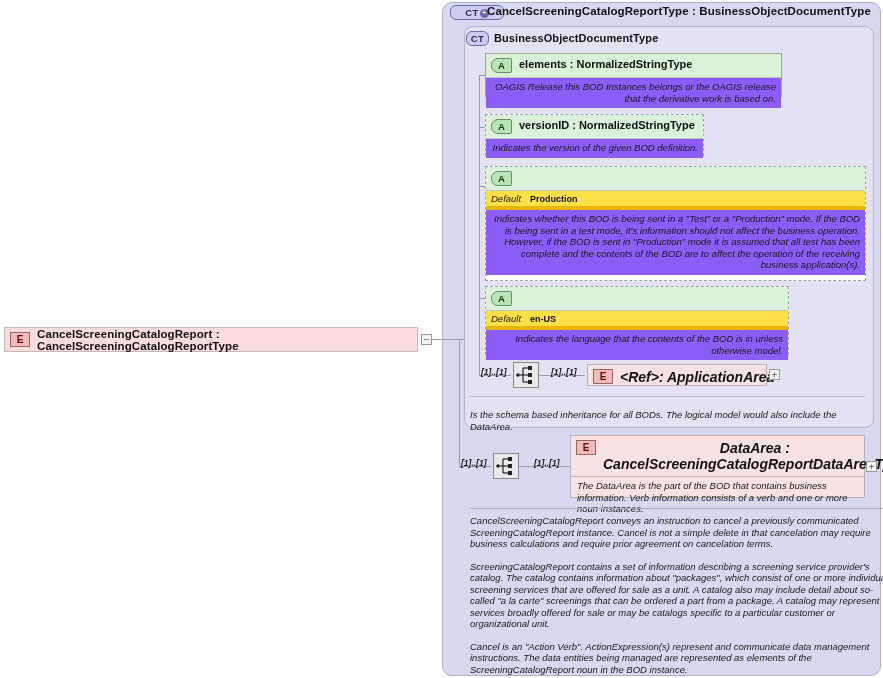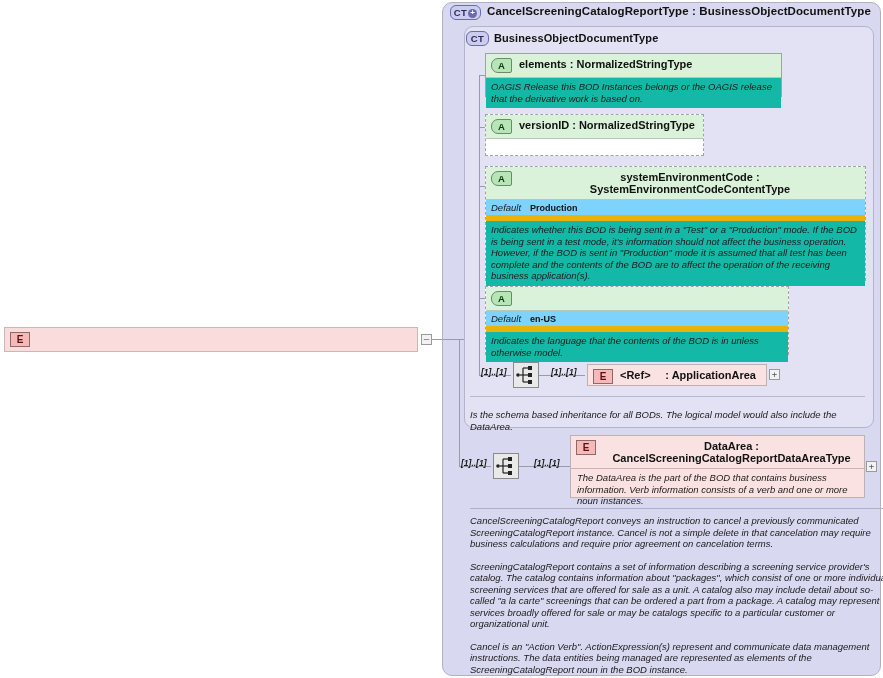--- a/index.html
+++ b/index.html
@@ -113,21 +113,21 @@
     background: #ccccf0;
     border: 1px solid #6a6ab0;
     border-radius: 6px;
     color: #2a2a5a;
     font-size: 9.5px;
     font-weight: bold;
     text-align: center;
     line-height: 13px;
     letter-spacing: .3px;
   }
-  #ct-outer-icon { left: 450px; top: 5px; width: 31px; height: 15px; }
+  #ct-outer-icon { left: 450px; top: 5px; width: 54px; height: 15px; }
   #ct-inner-icon { left: 466px; top: 31px; width: 23px; height: 15px; }
   #ct-outer-label { position: absolute; left: 487px; top: 5px; }
   #ct-inner-label { position: absolute; left: 494px; top: 32px; font-size: 11px; }
   .plus-badge {
     display: inline-block;
     width: 9px; height: 9px;
     border-radius: 50%;
     background: #6a6ab0;
     color: #ffffff;
     font-size: 8px;
@@ -171,35 +171,35 @@
     font-size: 11px;
     font-weight: bold;
     color: #111111;
     flex: 1;
   }
   .attr-title.center { text-align: center; }
   .attr-default {
     display: flex;
     align-items: baseline;
     padding: 2px 5px 2px 5px;
-    border-bottom: 6px solid #eab308;
-    background: #7dd3fc;
+    border-bottom: 4px solid #eab308;
+    background: #fde047;
   }
   .attr-default .lbl {
     font-style: italic;
     font-size: 9.5px;
     color: #1a1a1a;
     margin-right: 9px;
   }
   .attr-default .val {
     font-size: 9px;
     font-weight: bold;
     color: #111111;
   }
-  .attr-doc { padding: 3px 5px 4px 5px; background: #14b8a6; }
+  .attr-doc { padding: 3px 5px 4px 5px; background: #8b5cf6; text-align: right; }
 
   
   .seq-icon {
     position: absolute;
     width: 26px;
     height: 26px;
     box-sizing: border-box;
     background: #e9e9e9;
     border: 1px solid #8a8a8a;
   }
@@ -221,24 +221,25 @@
     background: #fbe2e2;
     border: 1px solid #c0b0b0;
   }
   .elem-head {
     display: flex;
     align-items: flex-start;
     padding: 4px 4px 4px 5px;
   }
   .elem-head.bordered { border-bottom: 1px solid #c8b4b4; }
   .elem-title {
-    font-size: 11px;
+    font-size: 14px;
     font-weight: bold;
     color: #111111;
     flex: 1;
+    font-style: italic;
   }
   .elem-title.center { text-align: center; }
   .elem-doc { padding: 3px 6px 4px 6px; }
 
   
   #inner-doc {
     position: absolute;
     left: 470px;
     top: 396px;
     width: 395px;
@@ -258,20 +259,21 @@
   #bottom-doc p {
     margin: 0 0 11px 0;
   }
   #bottom-doc p:last-child { margin-bottom: 0; }
 </style>
 </head>
 <body>
 
 <div id="root-node">
   <span class="icon-e">E</span>
+  <span class="title">CancelScreeningCatalogReport : CancelScreeningCatalogReportType</span>
 </div>
 <div class="expander" id="root-expander">–</div>
 
 <div class="line h-line" style="left:432px; top:339px; width:11px;"></div>
 
 <div id="ct-outer"></div>
 
 <div class="icon-ct" id="ct-outer-icon">
   <span>CT</span><span class="plus-badge">+</span>
 </div>
@@ -294,26 +296,26 @@
     <span class="attr-title">elements : NormalizedStringType</span>
   </div>
   <div class="attr-doc doc">OAGIS Release this BOD Instances belongs or the OAGIS release that the derivative work is based on.</div>
 </div>
 
 <div class="attr-box dashed" style="left:485px; top:114px; width:219px; height:42px;">
   <div class="attr-head">
     <span class="icon-a">A</span>
     <span class="attr-title">versionID : NormalizedStringType</span>
   </div>
+  <div class="attr-doc doc">Indicates the version of the given BOD definition.</div>
 </div>
 
 <div class="attr-box dashed" style="left:485px; top:166px; width:381px; height:115px;">
   <div class="attr-head">
     <span class="icon-a">A</span>
-    <span class="attr-title center">systemEnvironmentCode : SystemEnvironmentCodeContentType</span>
   </div>
   <div class="attr-default">
     <span class="lbl">Default</span>
     <span class="val">Production</span>
   </div>
   <div class="attr-doc doc">Indicates whether this BOD is being sent in a "Test" or a "Production" mode. If the BOD is being sent in a test mode, it's information should not affect the business operation. However, if the BOD is sent in "Production" mode it is assumed that all test has been complete and the contents of the BOD are to affect the operation of the receiving business application(s).</div>
 </div>
 
 <div class="attr-box dashed" style="left:485px; top:286px; width:304px; height:69px;">
   <div class="attr-head">

